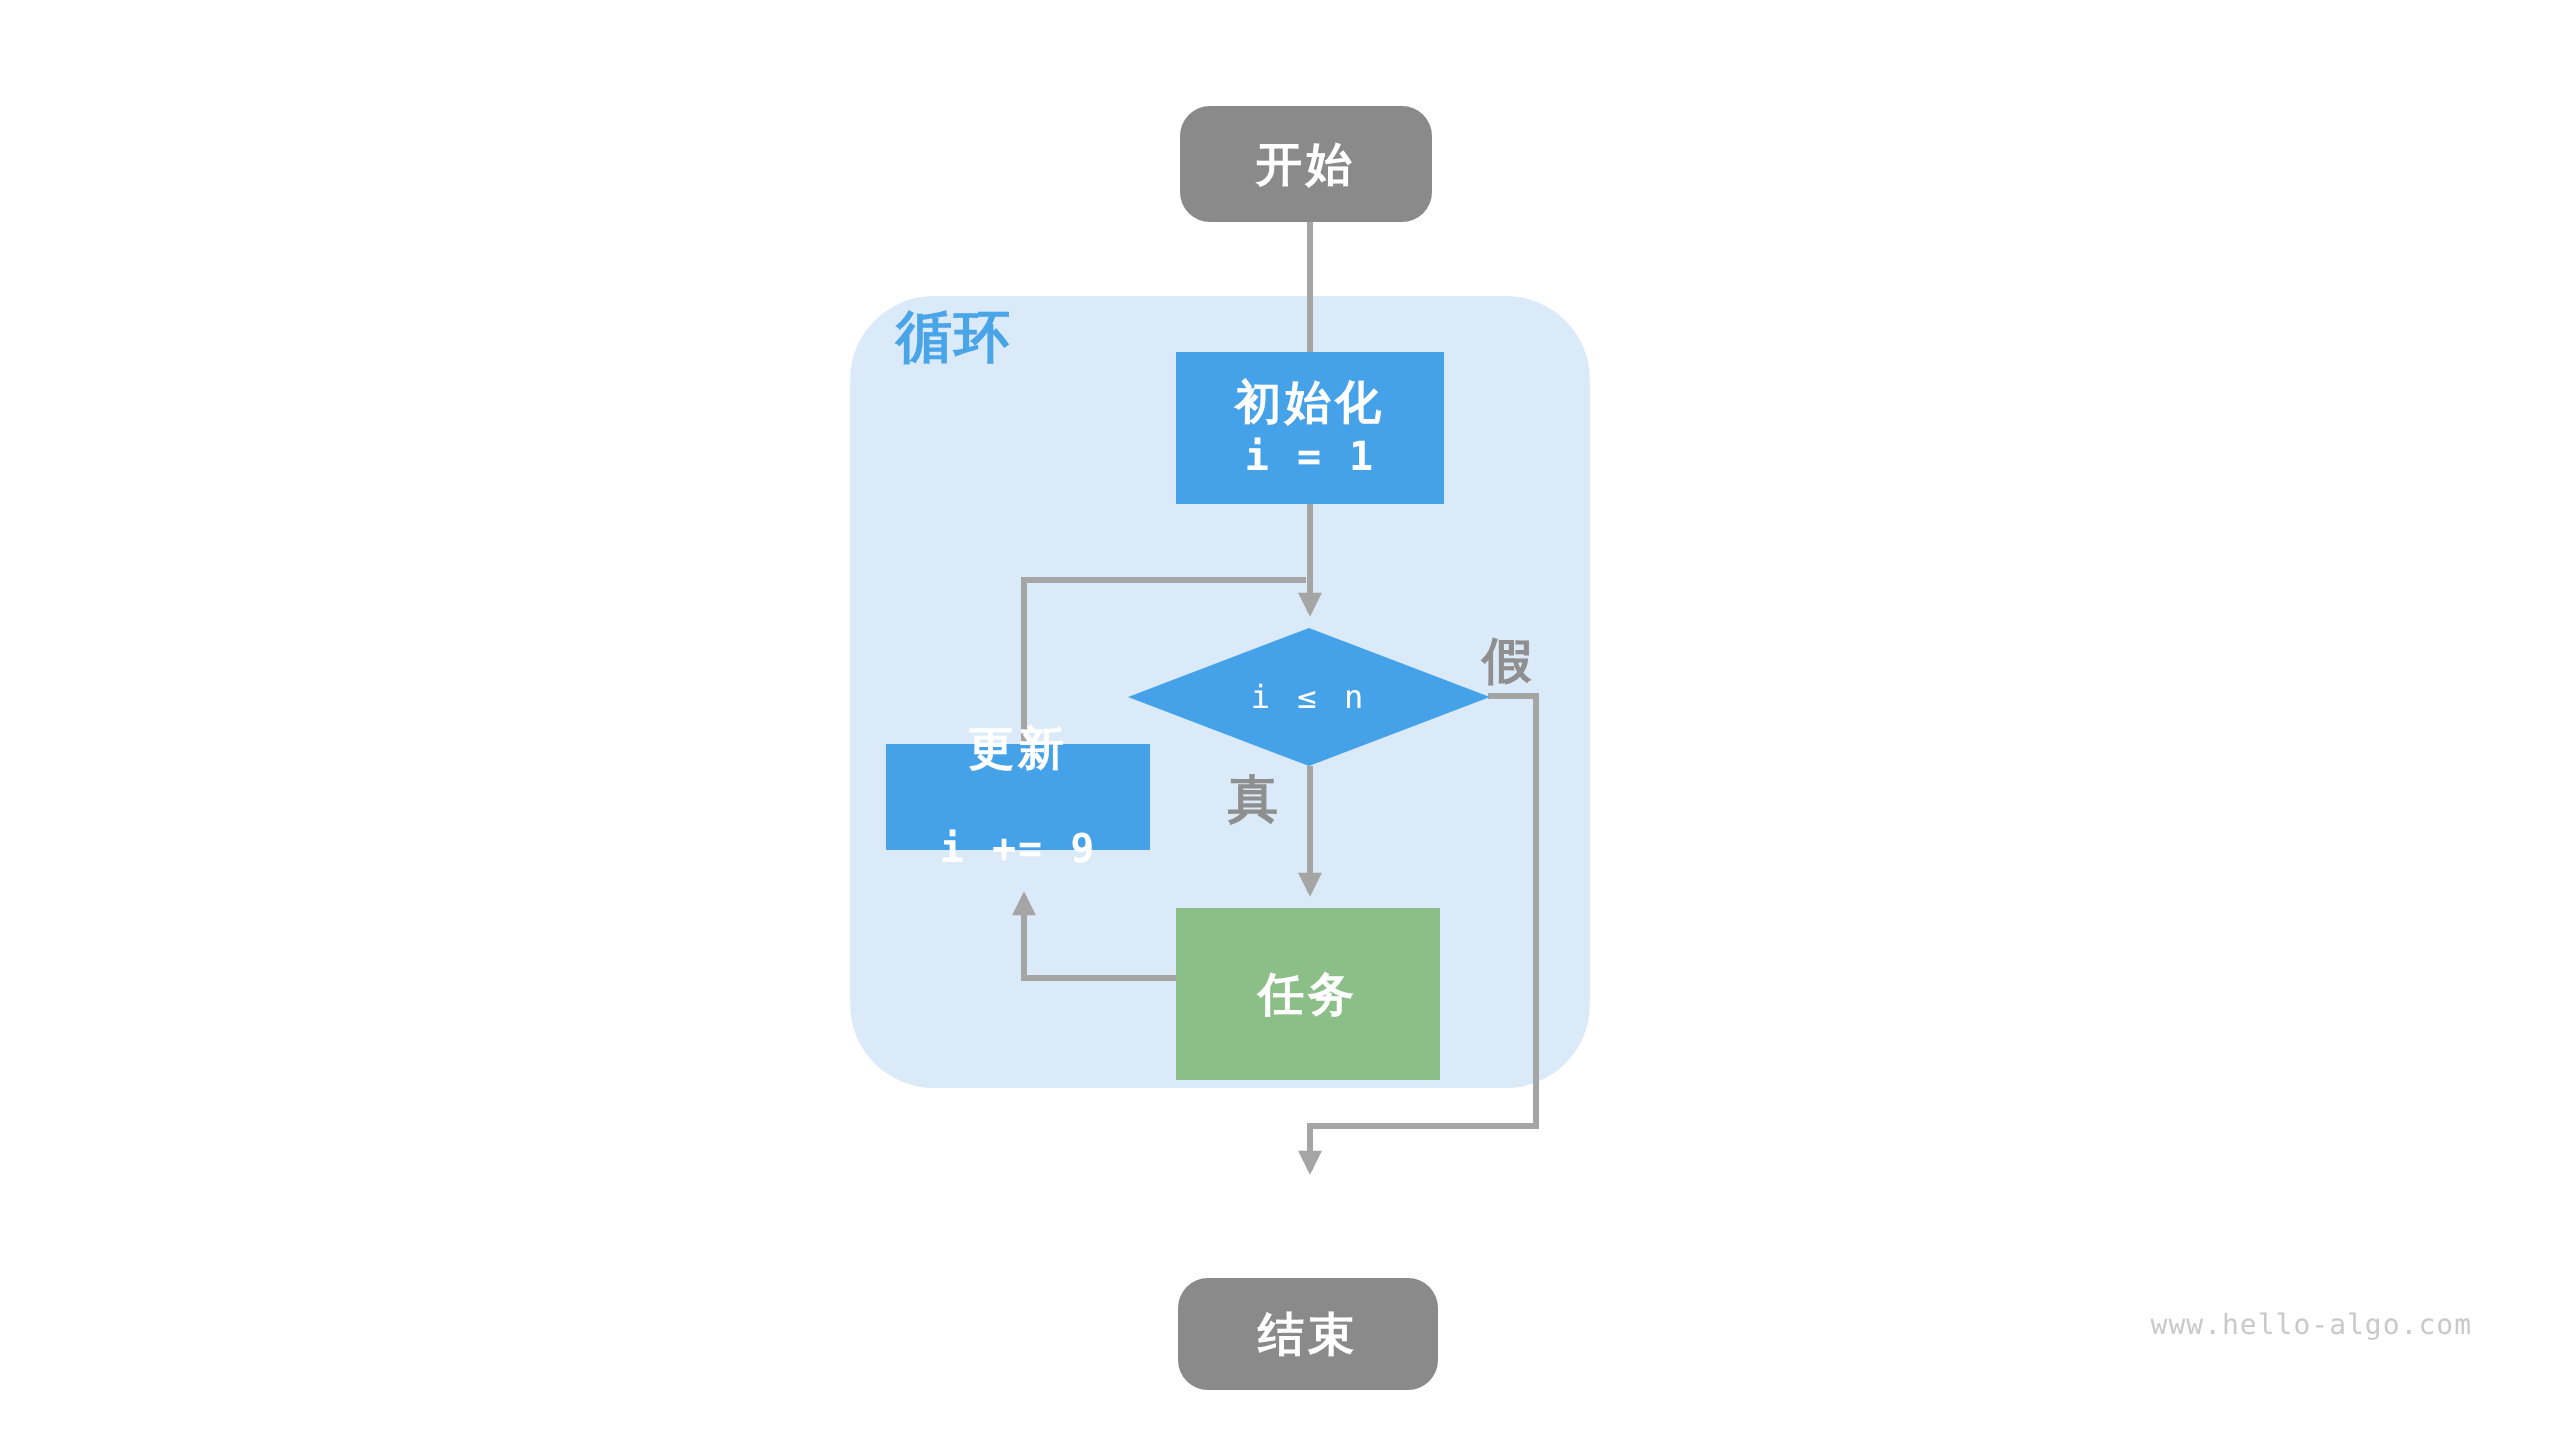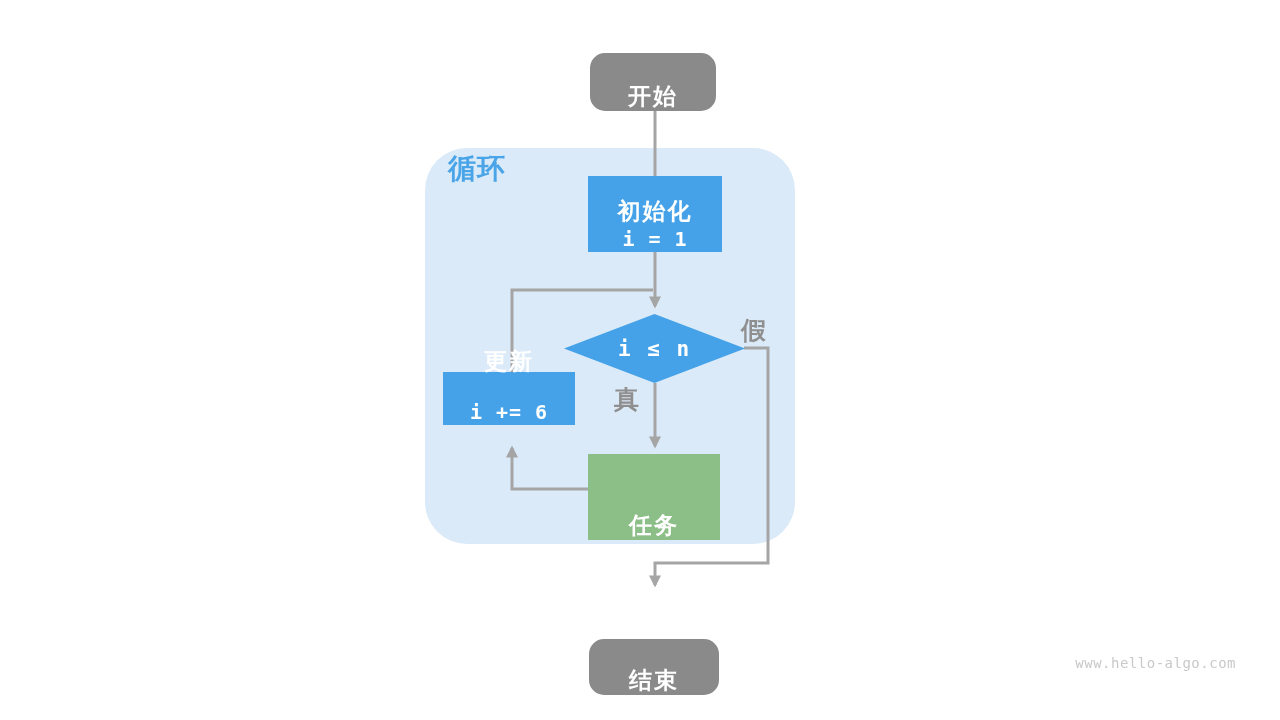--- a/index.html
+++ b/index.html
@@ -32,21 +32,21 @@
     border-radius: 42px;
   }
   .loop-label {
     left: 448px; top: 150px;
     color: var(--container-label);
     font-size: 28px; font-weight: 700; letter-spacing: 1px;
   }
 
   .node {
     display: flex; flex-direction: column;
-    align-items: center; justify-content: flex-end;
+    align-items: center; justify-content: center;
     color: var(--text-on-node);
     text-align: center;
   }
   .node .cn { font-size: 23px; font-weight: 600; letter-spacing: 2px; line-height: 1.25; }
   .node .code {
     font-family: "DejaVu Sans Mono", "Liberation Mono", monospace;
     font-size: 20px; font-weight: 700; letter-spacing: 1px; line-height: 1.3;
   }
 
   .terminal { background: var(--terminal-fill); border-radius: 15px; }
@@ -61,21 +61,21 @@
 
   .diamond {
     left: 564px; top: 314px; width: 181px; height: 69px;
     background: var(--process-fill);
     clip-path: polygon(50% 0, 100% 50%, 50% 100%, 0 50%);
     display: flex; align-items: center; justify-content: center;
     color: var(--text-on-node);
   }
   .diamond .code {
     font-family: "DejaVu Sans Mono", "Liberation Mono", monospace;
-    font-size: 21px; font-weight: 700; letter-spacing: 2px;
+    font-size: 16px; font-weight: 400; letter-spacing: 2px;
   }
 
   .edge-label {
     color: var(--edge-label);
     font-size: 25px; font-weight: 700;
   }
   .edge-label-false { left: 741px; top: 314px; }
   .edge-label-true  { left: 614px; top: 383px; }
 
   .watermark {
@@ -120,21 +120,21 @@
 
   <div class="abs diamond">
     <span class="code">i ≤ n</span>
   </div>
 
   <div class="abs edge-label edge-label-false">假</div>
   <div class="abs edge-label edge-label-true">真</div>
 
   <div class="abs node process node-update">
     <span class="cn">更新</span>
-    <span class="code">i += 6</span>
+    <span class="code">i += 9</span>
   </div>
 
   <div class="abs node task node-task">
     <span class="cn">任务</span>
   </div>
 
   <div class="abs node terminal node-end">
     <span class="cn">结束</span>
   </div>
 

